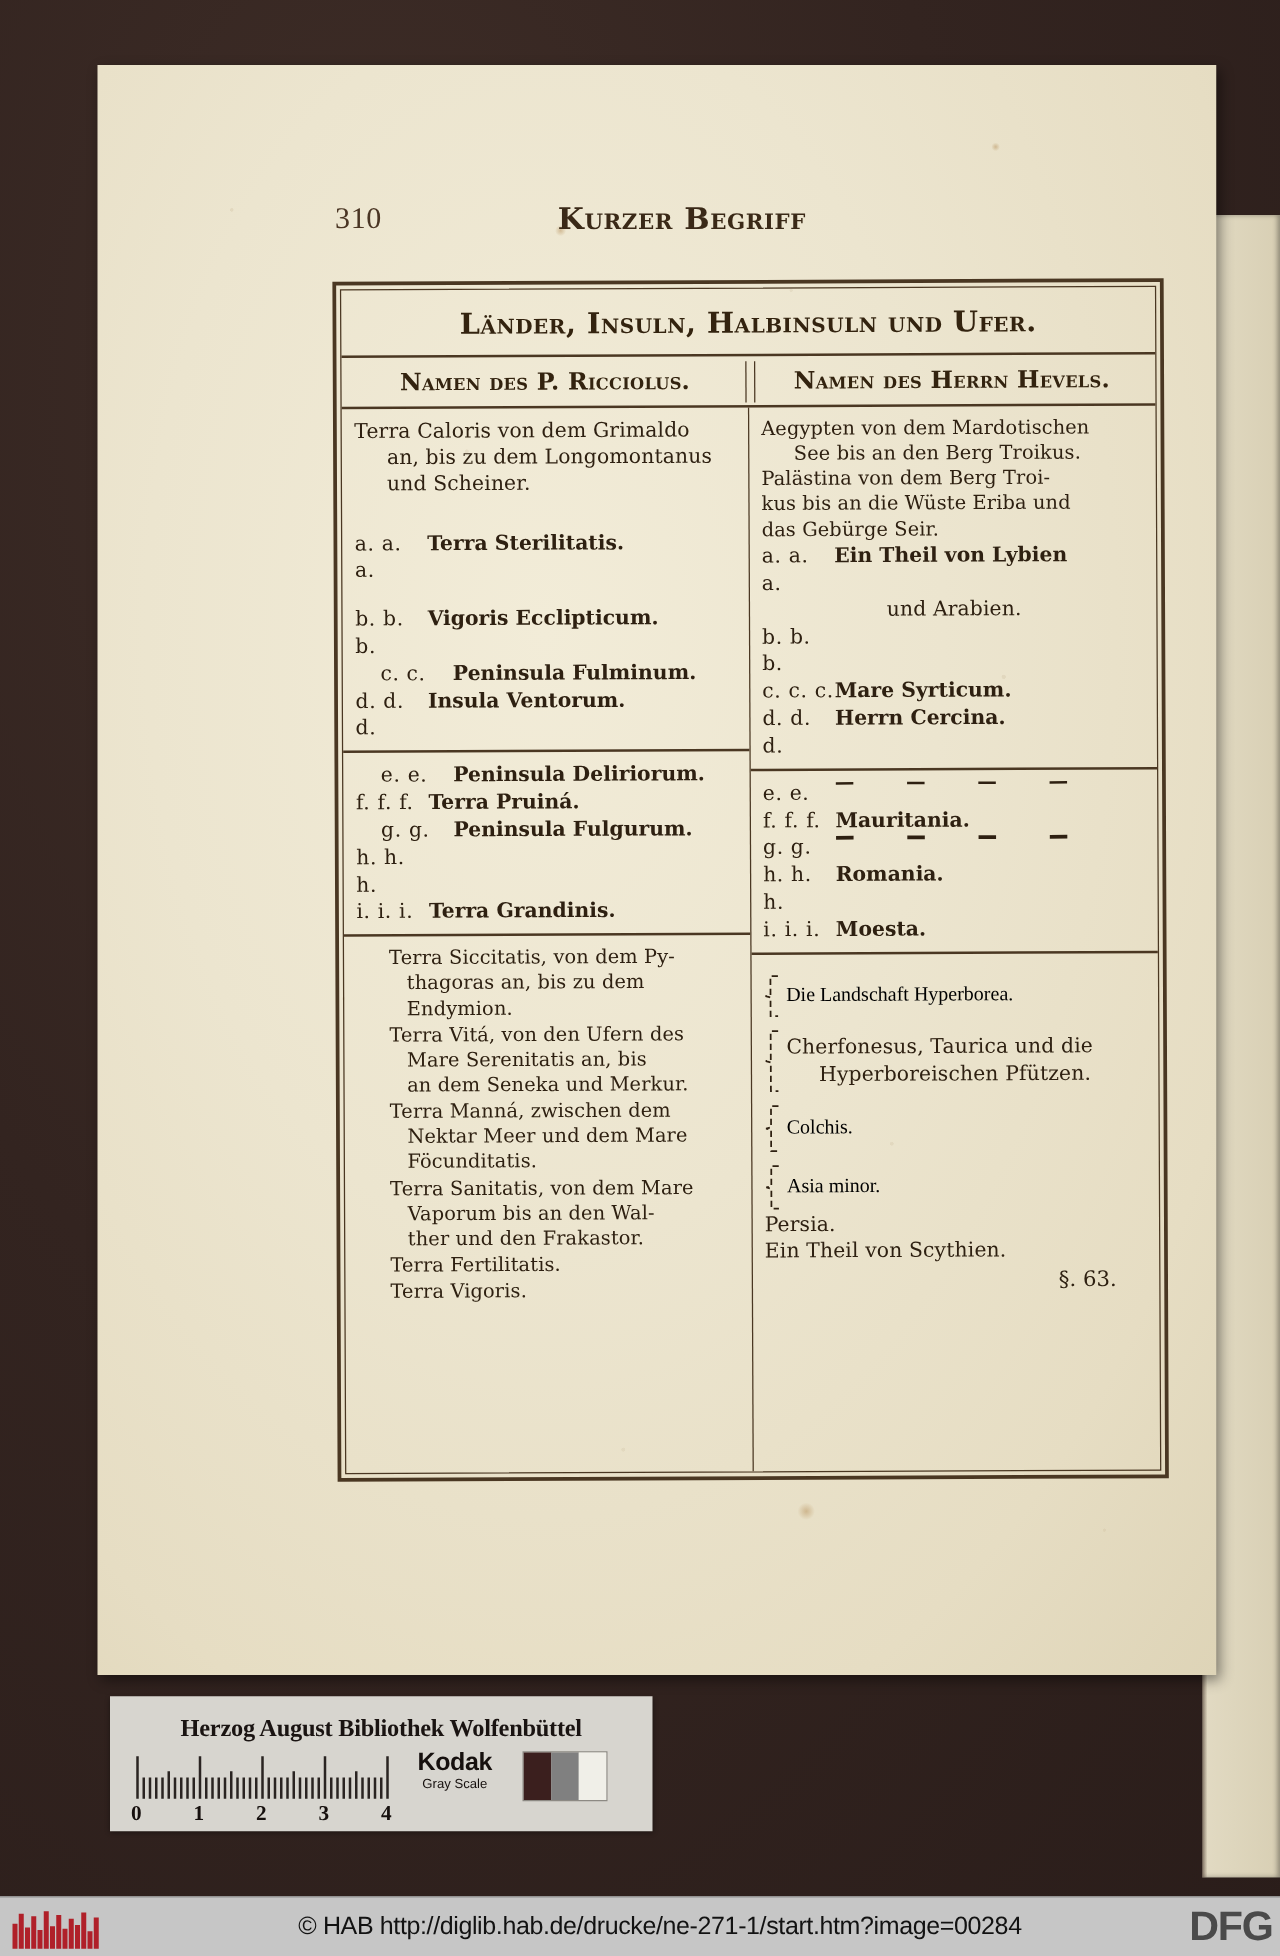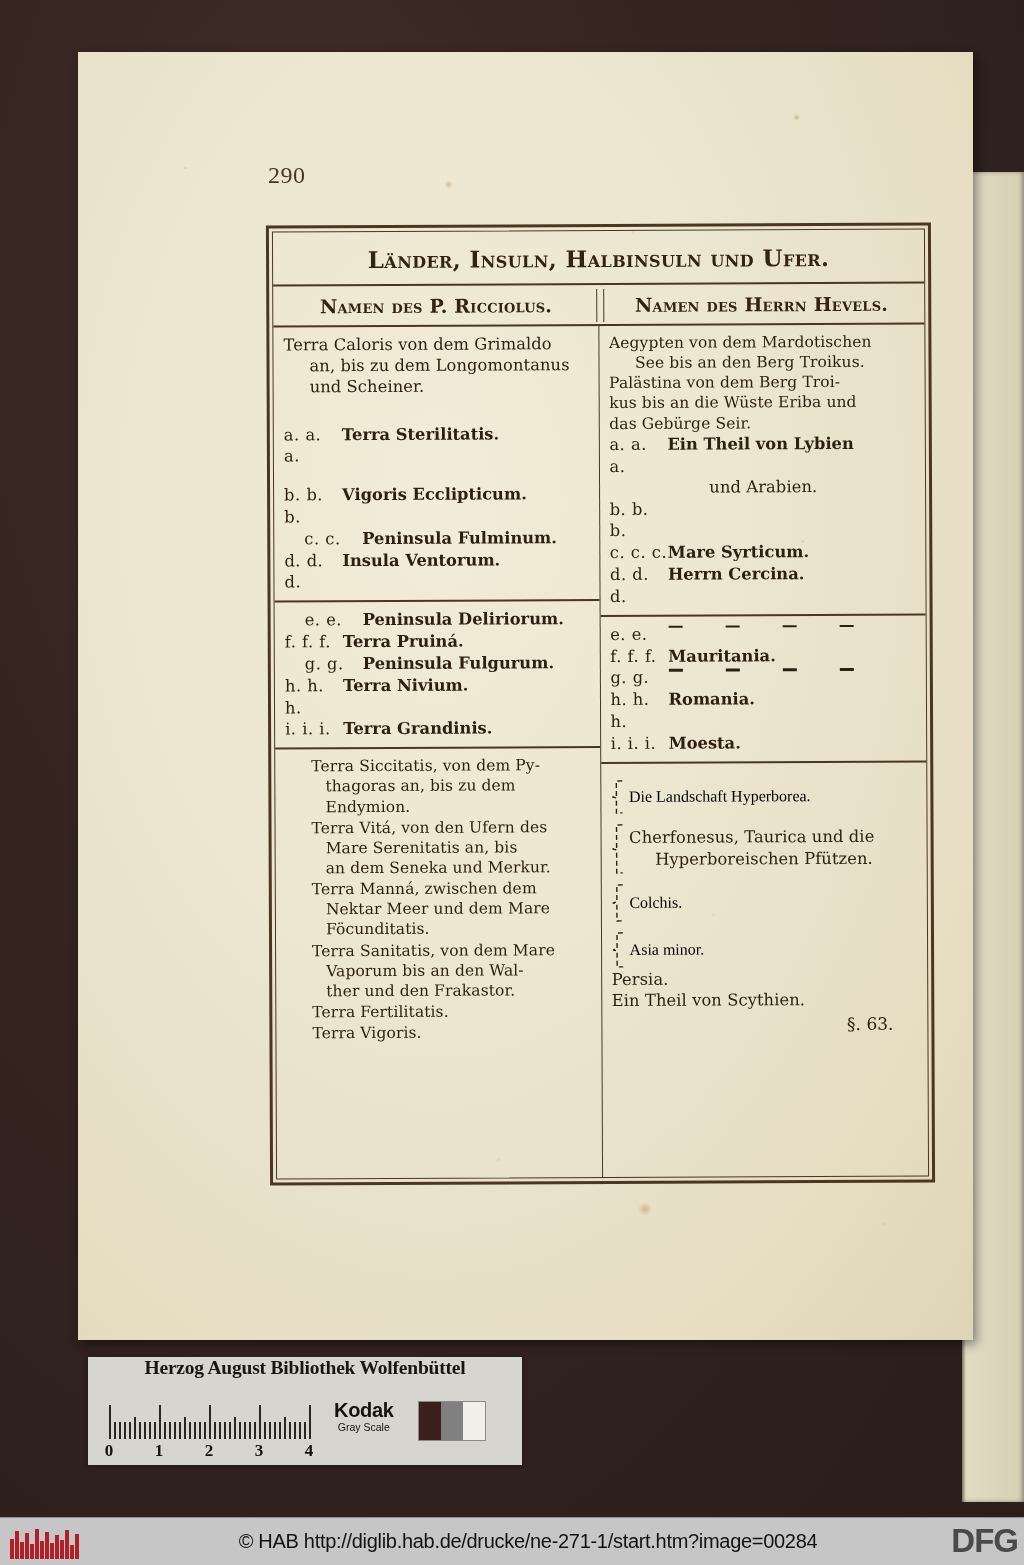--- a/index.html
+++ b/index.html
@@ -210,21 +210,21 @@
   }
 
   
   #cal-card {
     position:absolute; left:88px; top:1357px;
     width:434px; height:108px;
     background:#d7d5cf;
     box-shadow:0 1px 4px rgba(0,0,0,.4);
   }
   #cal-title {
-    text-align:center; padding-top:0;
+    text-align:center; padding-top:16px;
     font-family:"Liberation Serif", serif;
     font-weight:700; font-size:19.5px; color:#1a1412;
     letter-spacing:-.2px;
   }
   #ruler { position:absolute; left:18px; top:40px; width:210px; height:60px; }
   .tick { position:absolute; bottom:18px; width:1.6px; background:#2a2422; }
   .rnum {
     position:absolute; bottom:-4px;
     font-family:"Liberation Serif", serif;
     font-weight:700; font-size:17px; color:#16100e;
@@ -284,21 +284,22 @@
 
 <div id="page-underlayer"></div>
 
 <div id="page">
   <div class="grain"></div>
   <div class="foxing" style="left:366px;top:128px;width:9px;height:9px;"></div>
   <div class="foxing" style="left:560px;top:1150px;width:14px;height:14px;"></div>
   <div class="foxing" style="left:715px;top:62px;width:7px;height:7px;"></div>
 
   <div id="runhead">
-    <div class="folio">290</div>
+    <div class="folio">310</div>
+    <div class="runtitle">Kurzer Begriff</div>
   </div>
 
   <div id="tbl-outer">
     <div id="tbl-inner">
 
       <div class="banner rule">Länder, Insuln, Halbinsuln und Ufer.</div>
 
       <div class="hdr-row rule">
         <div class="hdr-cell">Namen des P. Ricciolus.</div>
         <div class="hdr-cell">Namen des Herrn Hevels.</div>
@@ -341,21 +342,20 @@
             <div class="item">
               <span class="marks">f. f. f.</span>
               <span class="itext">Terra Pruiná.</span>
             </div>
             <div class="item">
               <span class="marks off">g. g.</span>
               <span class="itext">Peninsula Fulgurum.</span>
             </div>
             <div class="item">
               <span class="marks">h. h. h.</span>
-              <span class="itext">Terra Nivium.</span>
             </div>
             <div class="item">
               <span class="marks">i. i. i.</span>
               <span class="itext">Terra Grandinis.</span>
             </div>
           </div>
 
           <div class="sect">
             <div class="entry">
               <div class="ln ind1 sm">Terra Siccitatis, von dem Py-</div>

